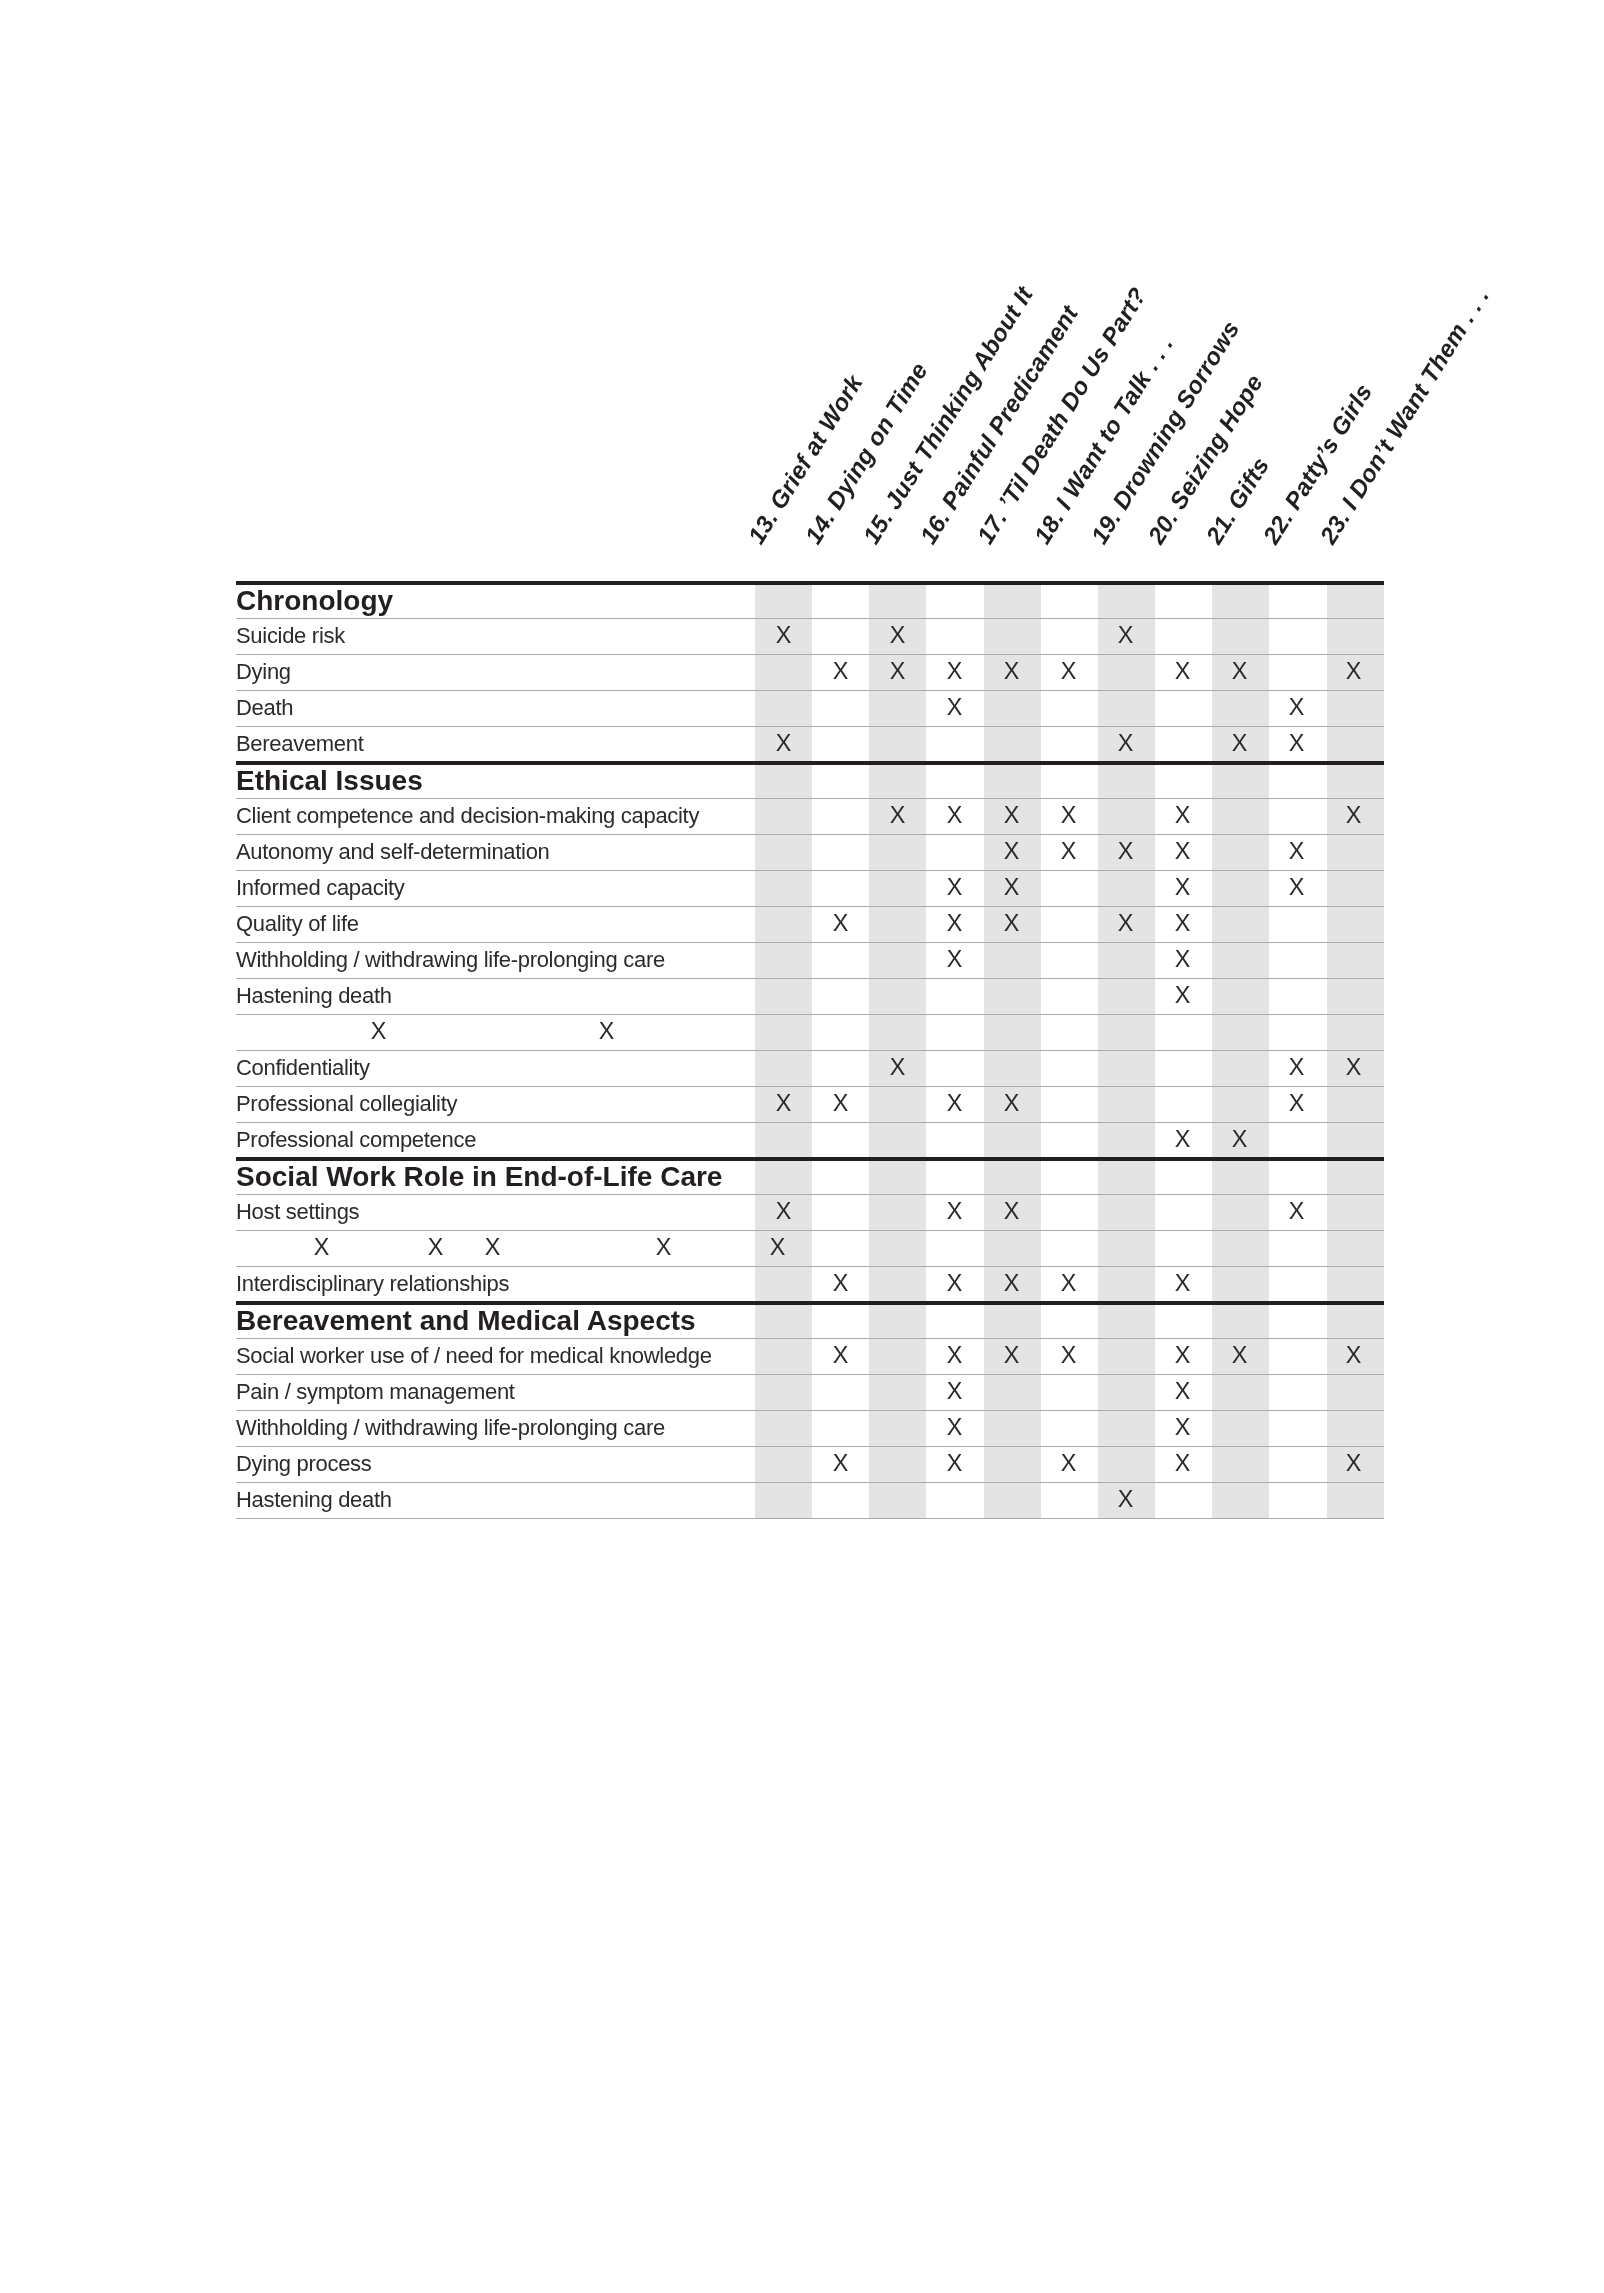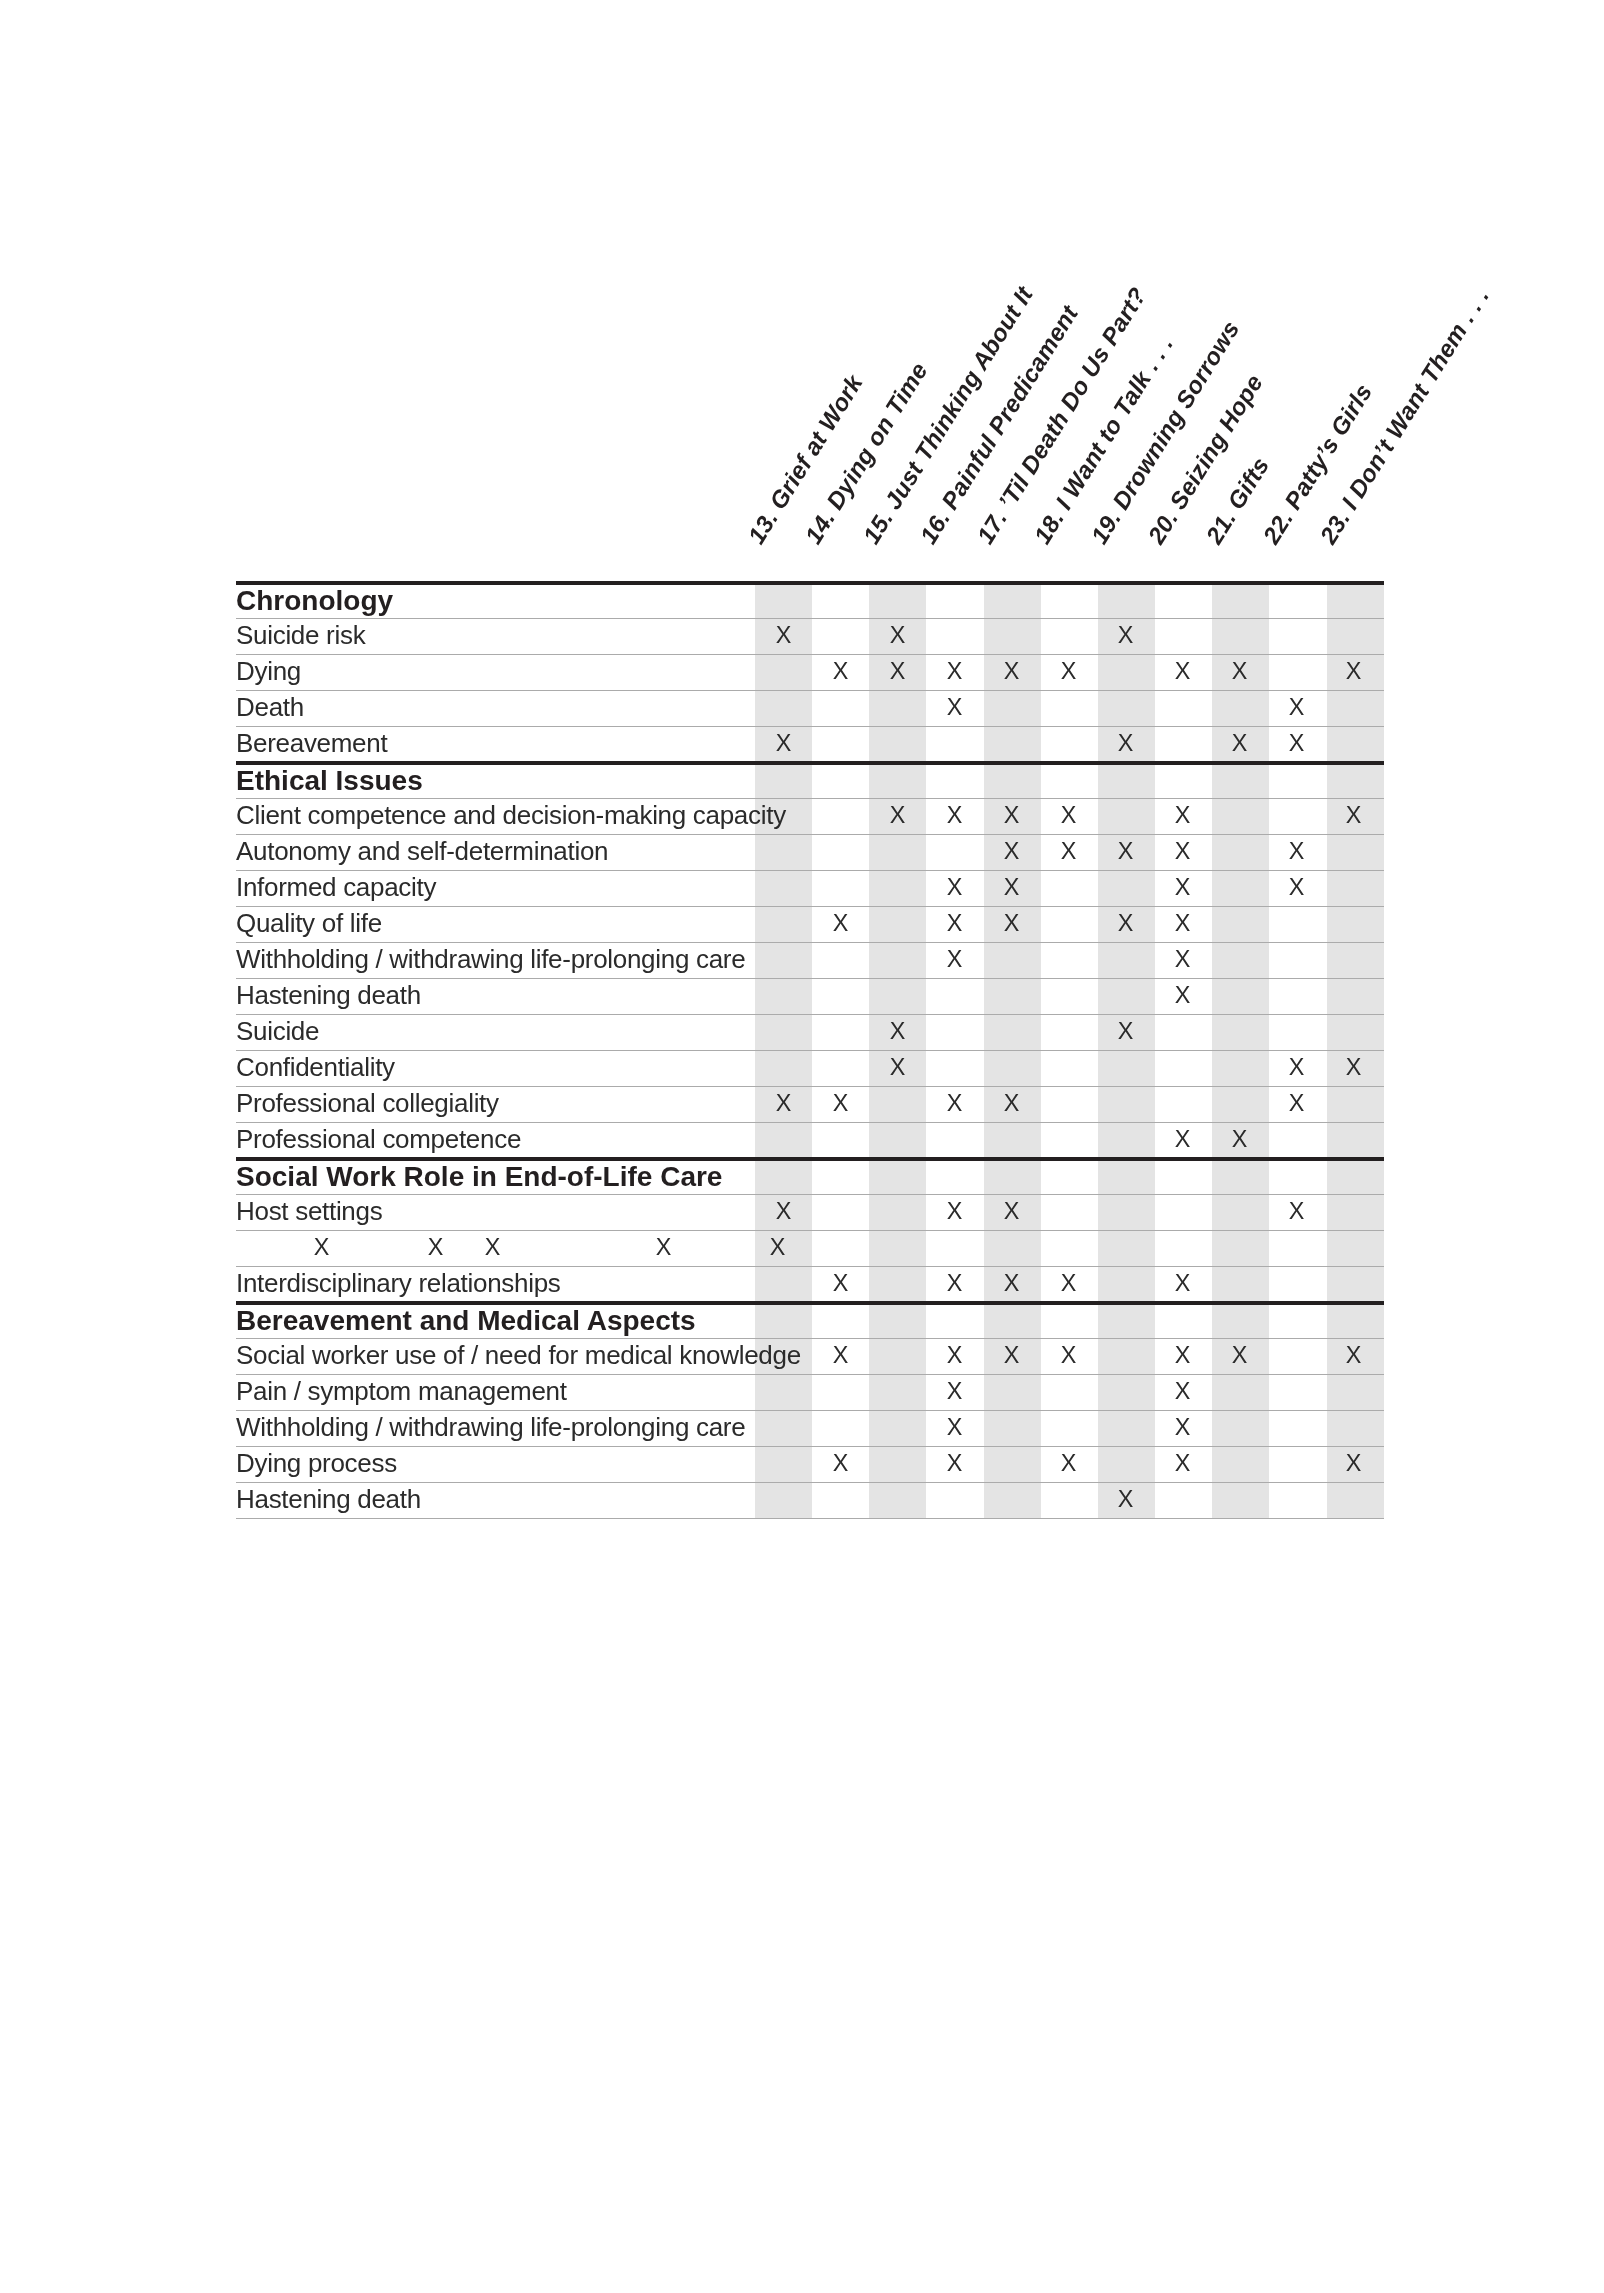--- a/index.html
+++ b/index.html
@@ -81,21 +81,21 @@
     margin-top: -1.9px;
   }
   .section-row:first-child { margin-top: 0; }
   .label {
     flex: 0 0 519px;
     width: 519px;
     box-sizing: border-box;
     padding-right: 5.6px;
     padding-bottom: 1.9px;
     white-space: nowrap;
-    font-size: 26px;
+    font-size: 22px;
     letter-spacing: -0.3px;
     color: var(--ink);
   }
   .section-title {
     font-weight: bold;
     font-size: 28px;
     letter-spacing: 0;
     color: var(--rule);
   }
   .cell {
@@ -318,21 +318,20 @@
           <div class="cell"></div>
           <div class="cell"></div>
           <div class="cell"></div>
           <div class="cell"></div>
           <div class="cell"><span>X</span></div>
           <div class="cell"></div>
           <div class="cell"></div>
           <div class="cell"></div>
         </div>
         <div class="row data-row">
-          <div class="label">Suicide</div>
           <div class="cell"></div>
           <div class="cell"></div>
           <div class="cell"><span>X</span></div>
           <div class="cell"></div>
           <div class="cell"></div>
           <div class="cell"></div>
           <div class="cell"><span>X</span></div>
           <div class="cell"></div>
           <div class="cell"></div>
           <div class="cell"></div>

